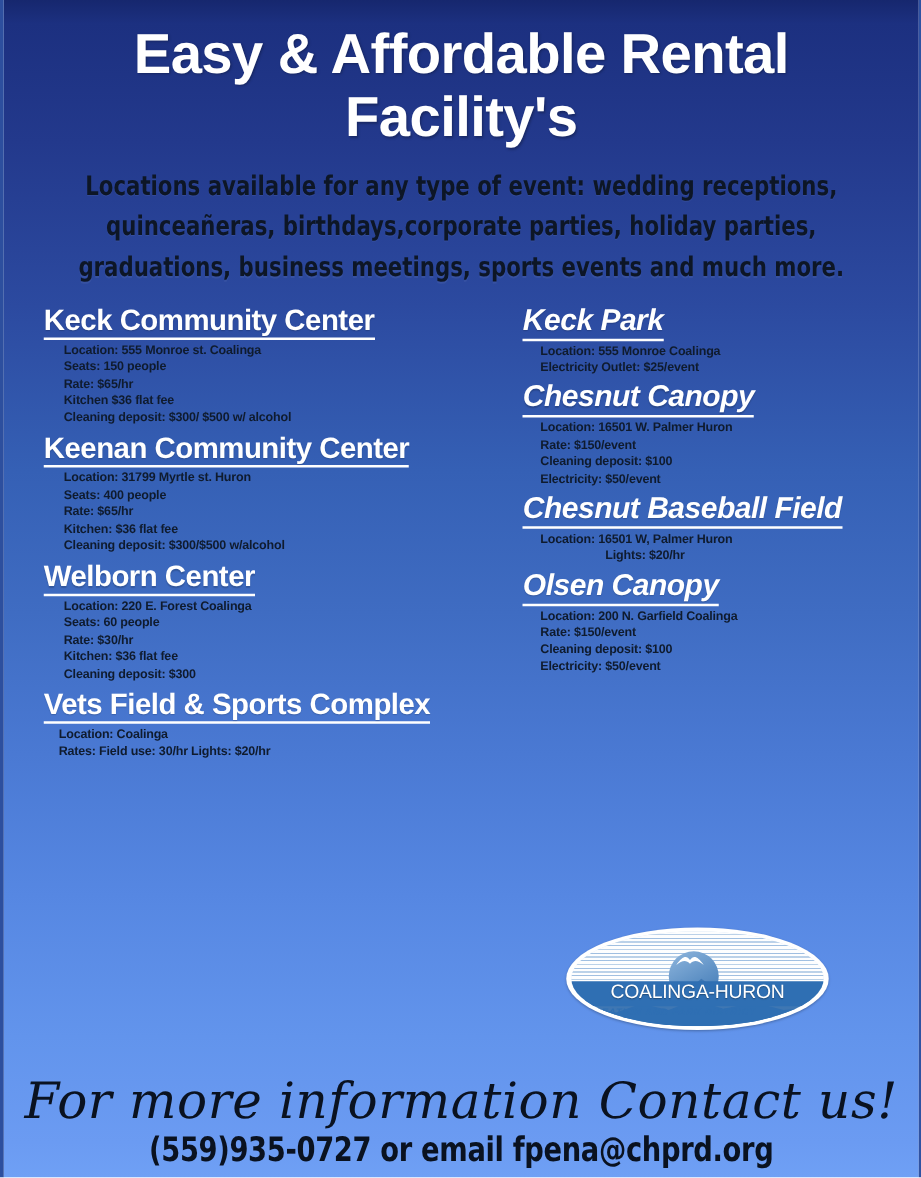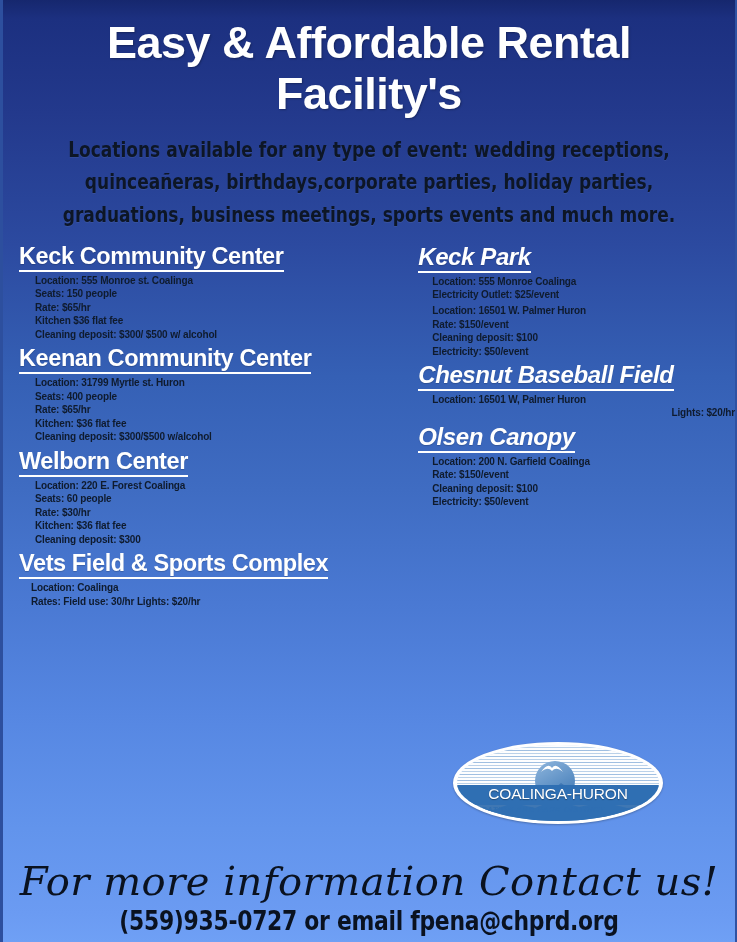--- a/index.html
+++ b/index.html
@@ -70,21 +70,21 @@
     position: relative;
     display: flex;
     align-items: flex-start;
     margin-top: 11px;
   }
   .col {
     box-sizing: border-box;
   }
   .col-left {
     width: 412px;
-    padding-left: 16px;
+    padding-left: 32px;
   }
   .col-right {
     width: 325px;
     padding-left: 6px;
   }
 
   .venue {
     margin-bottom: 3px;
   }
   .venue-name {
@@ -110,21 +110,20 @@
     color: #0f1b2e;
     font-family: "Liberation Sans", sans-serif;
     font-weight: bold;
     font-size: 10px;
     line-height: 1.345;
     letter-spacing: -0.15px;
     white-space: nowrap;
   }
   .venue-lines li.indent {
     padding-left: 52px;
-    text-align: right;
   }
   .col-right .venue-lines {
     padding-left: 14px;
   }
   .col-right .venue-name {
     font-size: 24px;
     font-style: italic;
   }
 
   
@@ -317,20 +316,21 @@
 
       <div class="venue">
         <div class="venue-name">Keck Park</div>
         <ul class="venue-lines">
           <li>Location: 555 Monroe Coalinga</li>
           <li>Electricity Outlet: $25/event</li>
         </ul>
       </div>
 
       <div class="venue">
+        <div class="venue-name">Chesnut Canopy</div>
         <ul class="venue-lines">
           <li>Location: 16501 W. Palmer Huron</li>
           <li>Rate: $150/event</li>
           <li>Cleaning deposit: $100</li>
           <li>Electricity: $50/event</li>
         </ul>
       </div>
 
       <div class="venue">
         <div class="venue-name">Chesnut Baseball Field</div>

